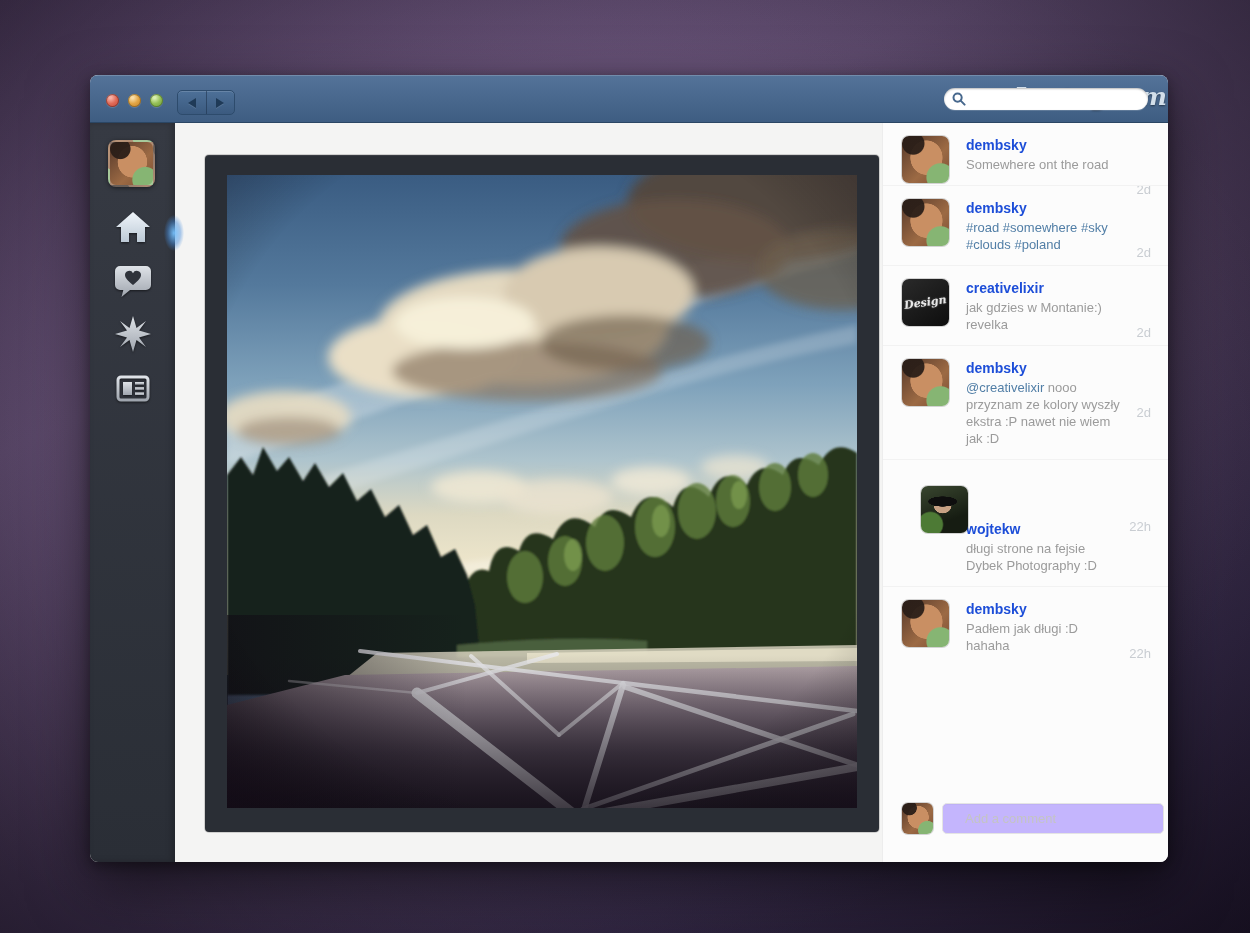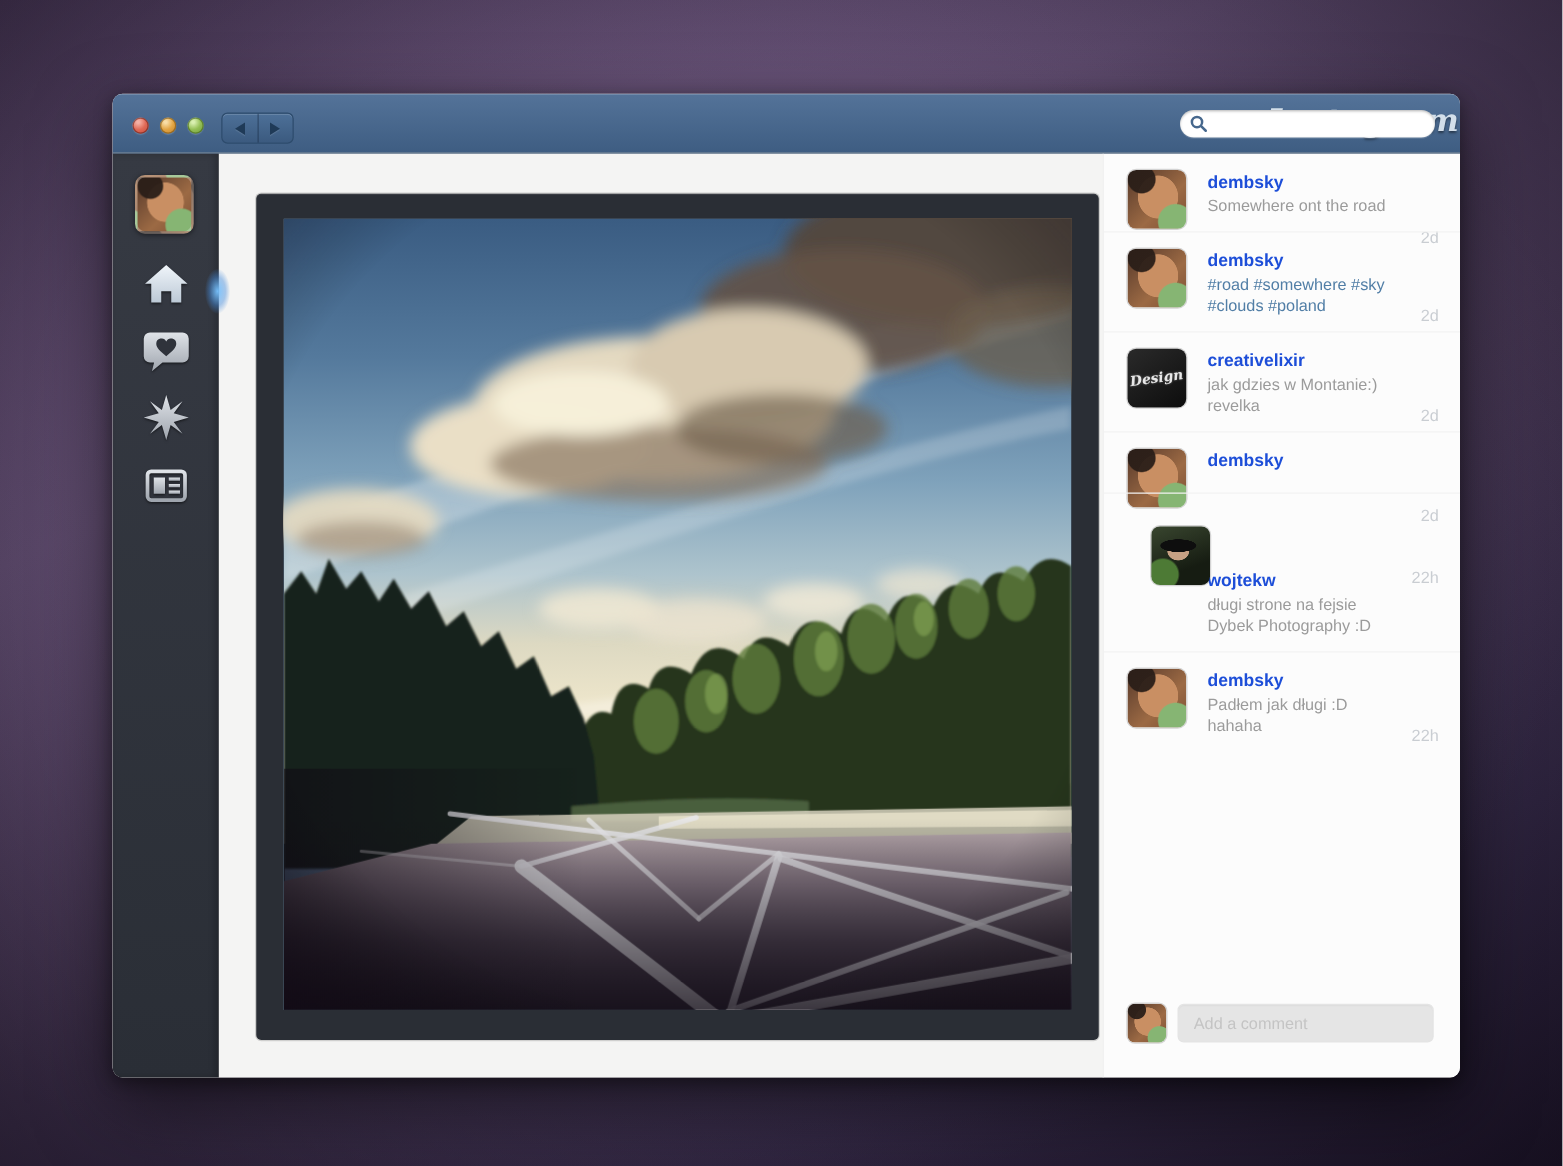--- a/index.html
+++ b/index.html
@@ -98,22 +98,22 @@
   .av-logo{background:linear-gradient(145deg,#2a2a2a,#0d0d0d);display:flex;align-items:center;
     justify-content:center;}
   .av-logo span{font-family:"DejaVu Serif",serif;font-style:italic;font-weight:bold;
     font-size:11px;color:#e8e8e8;transform:rotate(-8deg);text-shadow:0 0 2px rgba(255,255,255,.4);}
 
   
   .addbar{position:absolute;left:0;right:0;bottom:0;padding:0 21px 28px 19px;display:flex;
     align-items:center;}
   .sm-avatar{width:31px;height:31px;border-radius:6px;flex:none;margin-right:9px;
     box-shadow:0 0 0 1px rgba(0,0,0,.16);}
-  .addinput{flex:1;height:31px;border:1px solid #e4e4e4;border-radius:5px;padding:0 12px;
-    font-size:13px;color:#555;background:#e5e5e5;outline:none;box-sizing:border-box;
+  .addinput{flex:1;height:31px;border:1px solid #e4e4e4;border-radius:5px;padding:0 22px;
+    font-size:13px;color:#555;background:#c4b5fd;outline:none;box-sizing:border-box;
     font-family:"Liberation Sans",sans-serif;box-shadow:inset 0 1px 1px rgba(0,0,0,.03);}
   .addinput::placeholder{color:#c4c4c4;}
 </style>
 </head>
 <body>
 
 <svg width="0" height="0" style="position:absolute">
   <defs>
     <linearGradient id="silver" x1="0" y1="0" x2="0" y2="1">
       <stop offset="0" stop-color="#dfe3e8"></stop>
@@ -339,20 +339,23 @@
               <span>jak gdzies w Montanie:) revelka</span>
             </div>
           </div>
         </div>
 
         <div class="comment">
           <div class="cavatar av-dembsky"></div>
           <span class="ctime">2d</span>
           <div class="cbody">
             <div class="cuser">dembsky</div>
+            <div class="ctext">
+              <span class="link">@creativelixir</span><span> nooo przyznam ze kolory wyszły ekstra :P nawet nie wiem jak :D</span>
+            </div>
           </div>
         </div>
 
         <div class="comment">
           <div class="cavatar av-wojtekw"></div>
           <span class="ctime">22h</span>
           <div class="cbody">
             <div class="cuser">wojtekw</div>
             <div class="ctext">
               <span>długi strone na fejsie Dybek Photography :D</span>

